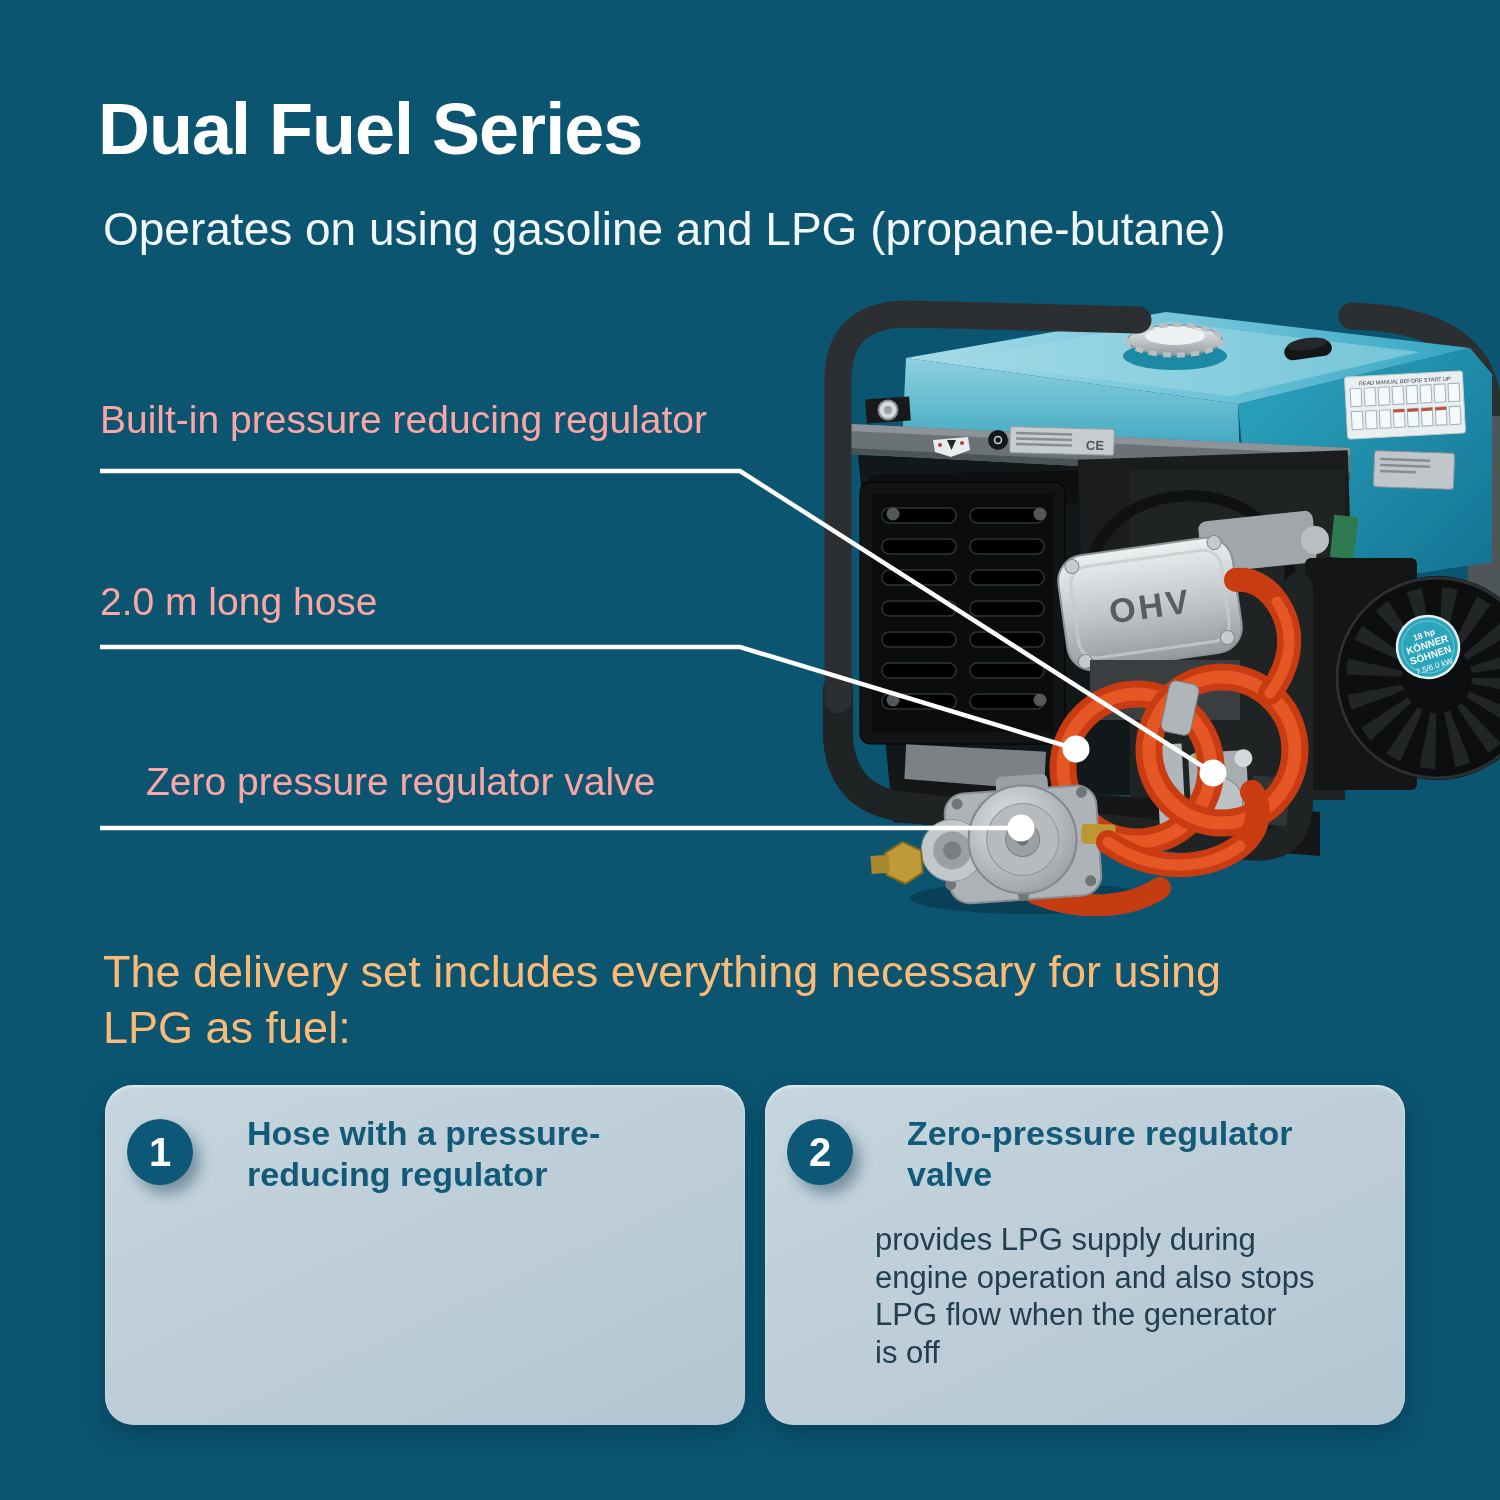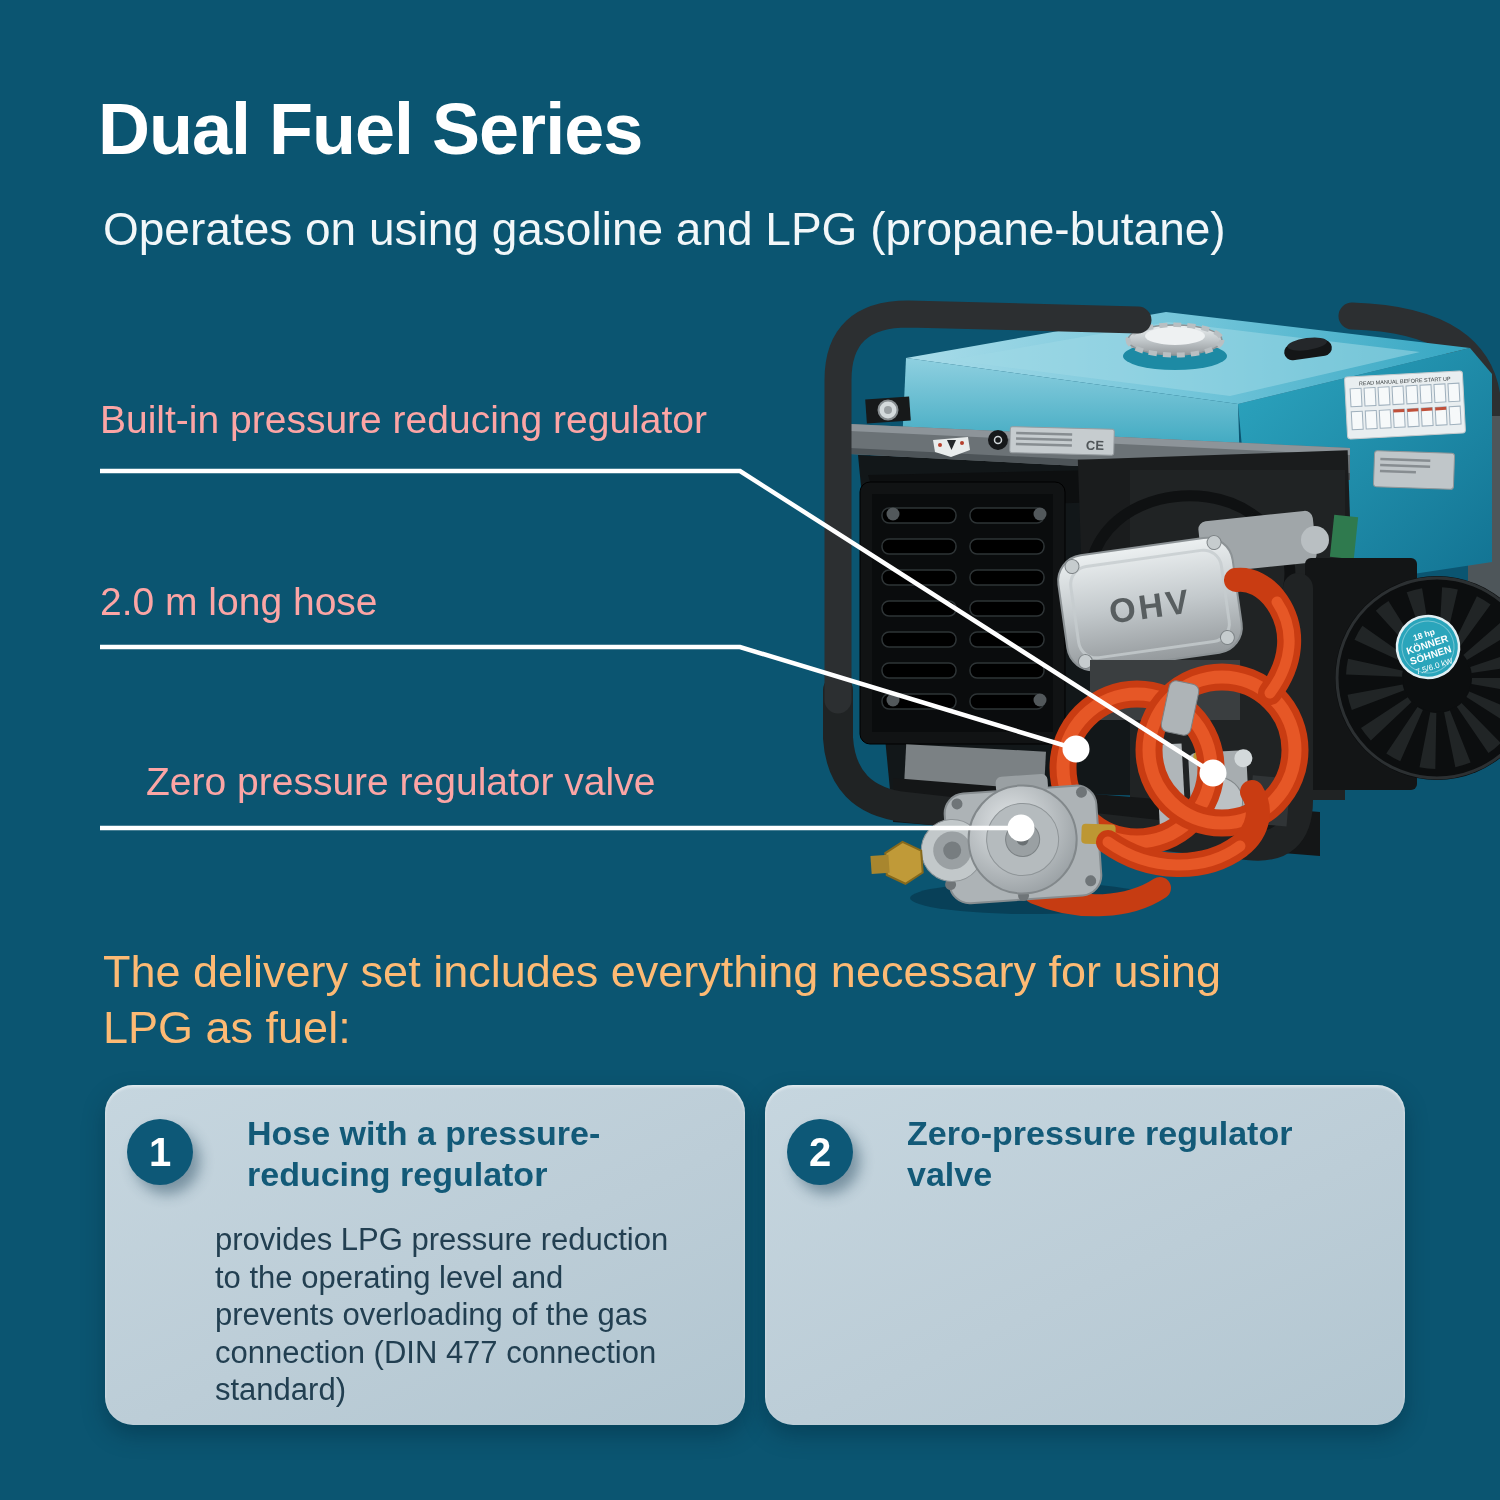--- a/index.html
+++ b/index.html
@@ -308,24 +308,23 @@
 <div class="abs callout-label c2">2.0 m long hose</div>
 <div class="abs callout-label c3">Zero pressure regulator valve</div>
 
 <div class="abs delivery-heading">The delivery set includes everything necessary for using
 LPG  as fuel:</div>
 
 <div class="card one">
   <div class="card-num">1</div>
   <div class="card-title">Hose with a pressure-
 reducing regulator</div>
-  <div class="card-body">provides LPG pressure reduction
-to the operating level and
-prevents overloading of the gas
-connection (DIN 477 connection
-standard)</div>
 </div>
 
 <div class="card two">
   <div class="card-num">2</div>
   <div class="card-title">Zero-pressure regulator
 valve</div>
+  <div class="card-body">provides LPG supply during
+engine operation and also stops
+LPG flow when the generator
+is off</div>
 </div>
 
 </body></html>

